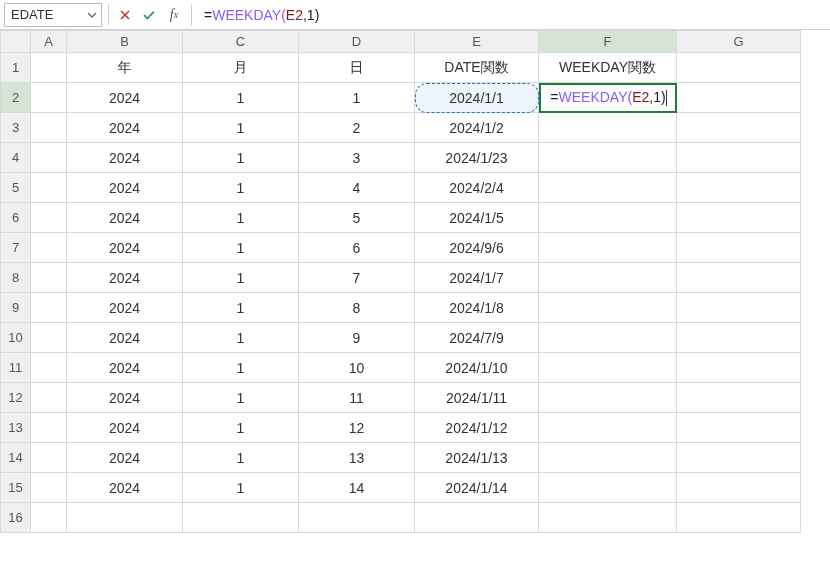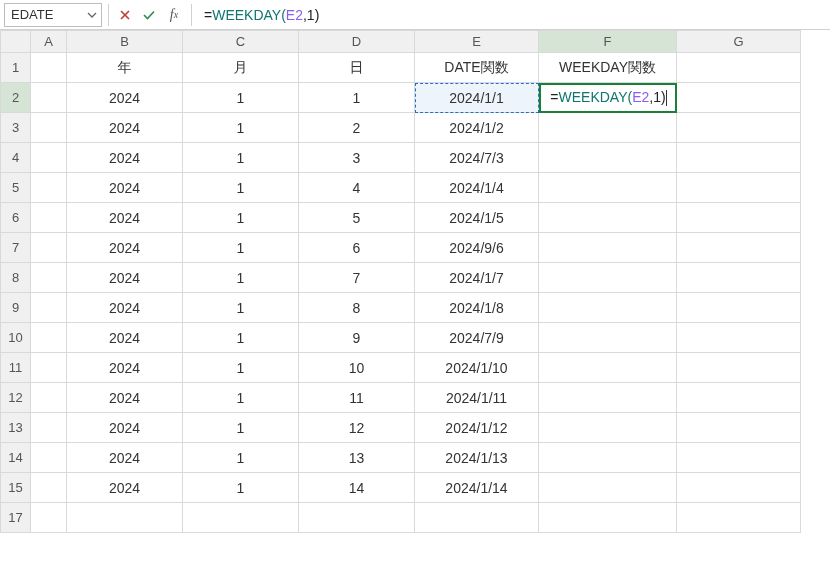--- a/index.html
+++ b/index.html
@@ -9,37 +9,37 @@
 .fbar { display: flex; align-items: center; height: 30px; border-bottom: 1px solid #d0d0d0; padding: 2px 4px; gap: 4px; }
 .name-box { position: relative; display: flex; align-items: center; width: 98px; height: 24px; border: 1px solid #bdbdbd; background: #fff; }
 .name-box-text { flex: 1; padding: 0 6px; font-size: 13px; color: #333; }
 .name-box-caret { width: 18px; display: flex; align-items: center; justify-content: center; }
 .vsep { width: 1px; height: 22px; background: #d0d0d0; margin: 0 2px; }
 .fbar-btn { width: 20px; height: 22px; display: flex; align-items: center; justify-content: center; cursor: pointer; }
 .fx { width: 22px; height: 22px; display: flex; align-items: center; justify-content: center; font-style: italic; font-family: Georgia, serif; font-size: 14px; color: #555; cursor: pointer; }
 .formula-input { flex: 1; height: 22px; display: flex; align-items: center; padding: 0 6px; font-size: 14px; border: none; }
 .formula-input span { white-space: pre; }
 .tok-plain { color: #222; }
-.tok-func { color: #0f766e; }
-.tok-ref { color: #8b5cf6; }
+.tok-func { color: #8b5cf6; }
+.tok-ref { color: #7f1d1d; }
 .tok-num { color: #222; }
 
 
 .grid-wrap { position: relative; }
 table.grid { border-collapse: collapse; table-layout: fixed; }
 table.grid th, table.grid td { border: 1px solid #d9d9d9; font-weight: normal; }
 th.corner { width: 30px; height: 22px; background: #f0f0f0; border-right: 1px solid #bdbdbd; border-bottom: 1px solid #bdbdbd; }
 th.colhead { height: 22px; background: #f0f0f0; color: #555; text-align: center; font-size: 13px; border-bottom: 1px solid #bdbdbd; }
 th.colhead.active { background: #d5e4d5; }
 th.rowhead { width: 30px; background: #f0f0f0; color: #555; text-align: center; font-size: 13px; border-right: 1px solid #bdbdbd; }
 th.rowhead.active { background: #d5e4d5; }
 td.cell { height: 30px; padding: 0 6px; text-align: center; font-size: 14px; color: #333; background: #fff; position: relative; }
 
 
-td.ref-highlight { outline: 1.5px dashed #1f6fd0; outline-offset: -1.5px; background: #eef4fb; }
+td.ref-highlight { outline: 1.5px dashed #1f6fd0; outline-offset: -1.5px; background: #eef4fb; border-radius: 12px; }
 
 
 td.editing { outline: 2px solid #1a7f37; outline-offset: -2px; text-align: center; padding-left: 4px; padding-right: 2px; white-space: nowrap; }
 td.editing .caret { display:inline-block; width:0; height:16px; border-left:1px solid #333; vertical-align: middle; animation: blink 1s step-end infinite; }
 @keyframes blink { 50% { opacity: 0; } }
 
 .col-A { width: 36px; }
 .col-B { width: 116px; }
 .col-C { width: 116px; }
 .col-D { width: 116px; }
@@ -125,31 +125,31 @@
           <td class="cell col-E">2024/1/2</td>
           <td class="cell col-F"></td>
           <td class="cell col-G"></td>
         </tr>
         <tr>
           <th class="rowhead">4</th>
           <td class="cell col-A"></td>
           <td class="cell col-B">2024</td>
           <td class="cell col-C">1</td>
           <td class="cell col-D">3</td>
-          <td class="cell col-E">2024/7/3</td>
+          <td class="cell col-E">2024/1/23</td>
           <td class="cell col-F"></td>
           <td class="cell col-G"></td>
         </tr>
         <tr>
           <th class="rowhead">5</th>
           <td class="cell col-A"></td>
           <td class="cell col-B">2024</td>
           <td class="cell col-C">1</td>
           <td class="cell col-D">4</td>
-          <td class="cell col-E">2024/1/4</td>
+          <td class="cell col-E">2024/2/4</td>
           <td class="cell col-F"></td>
           <td class="cell col-G"></td>
         </tr>
         <tr>
           <th class="rowhead">6</th>
           <td class="cell col-A"></td>
           <td class="cell col-B">2024</td>
           <td class="cell col-C">1</td>
           <td class="cell col-D">5</td>
           <td class="cell col-E">2024/1/5</td>
@@ -240,21 +240,21 @@
           <th class="rowhead">15</th>
           <td class="cell col-A"></td>
           <td class="cell col-B">2024</td>
           <td class="cell col-C">1</td>
           <td class="cell col-D">14</td>
           <td class="cell col-E">2024/1/14</td>
           <td class="cell col-F"></td>
           <td class="cell col-G"></td>
         </tr>
         <tr>
-          <th class="rowhead">17</th>
+          <th class="rowhead">16</th>
           <td class="cell col-A"></td>
           <td class="cell col-B"></td>
           <td class="cell col-C"></td>
           <td class="cell col-D"></td>
           <td class="cell col-E"></td>
           <td class="cell col-F"></td>
           <td class="cell col-G"></td>
         </tr>
       </tbody>
   </table>

